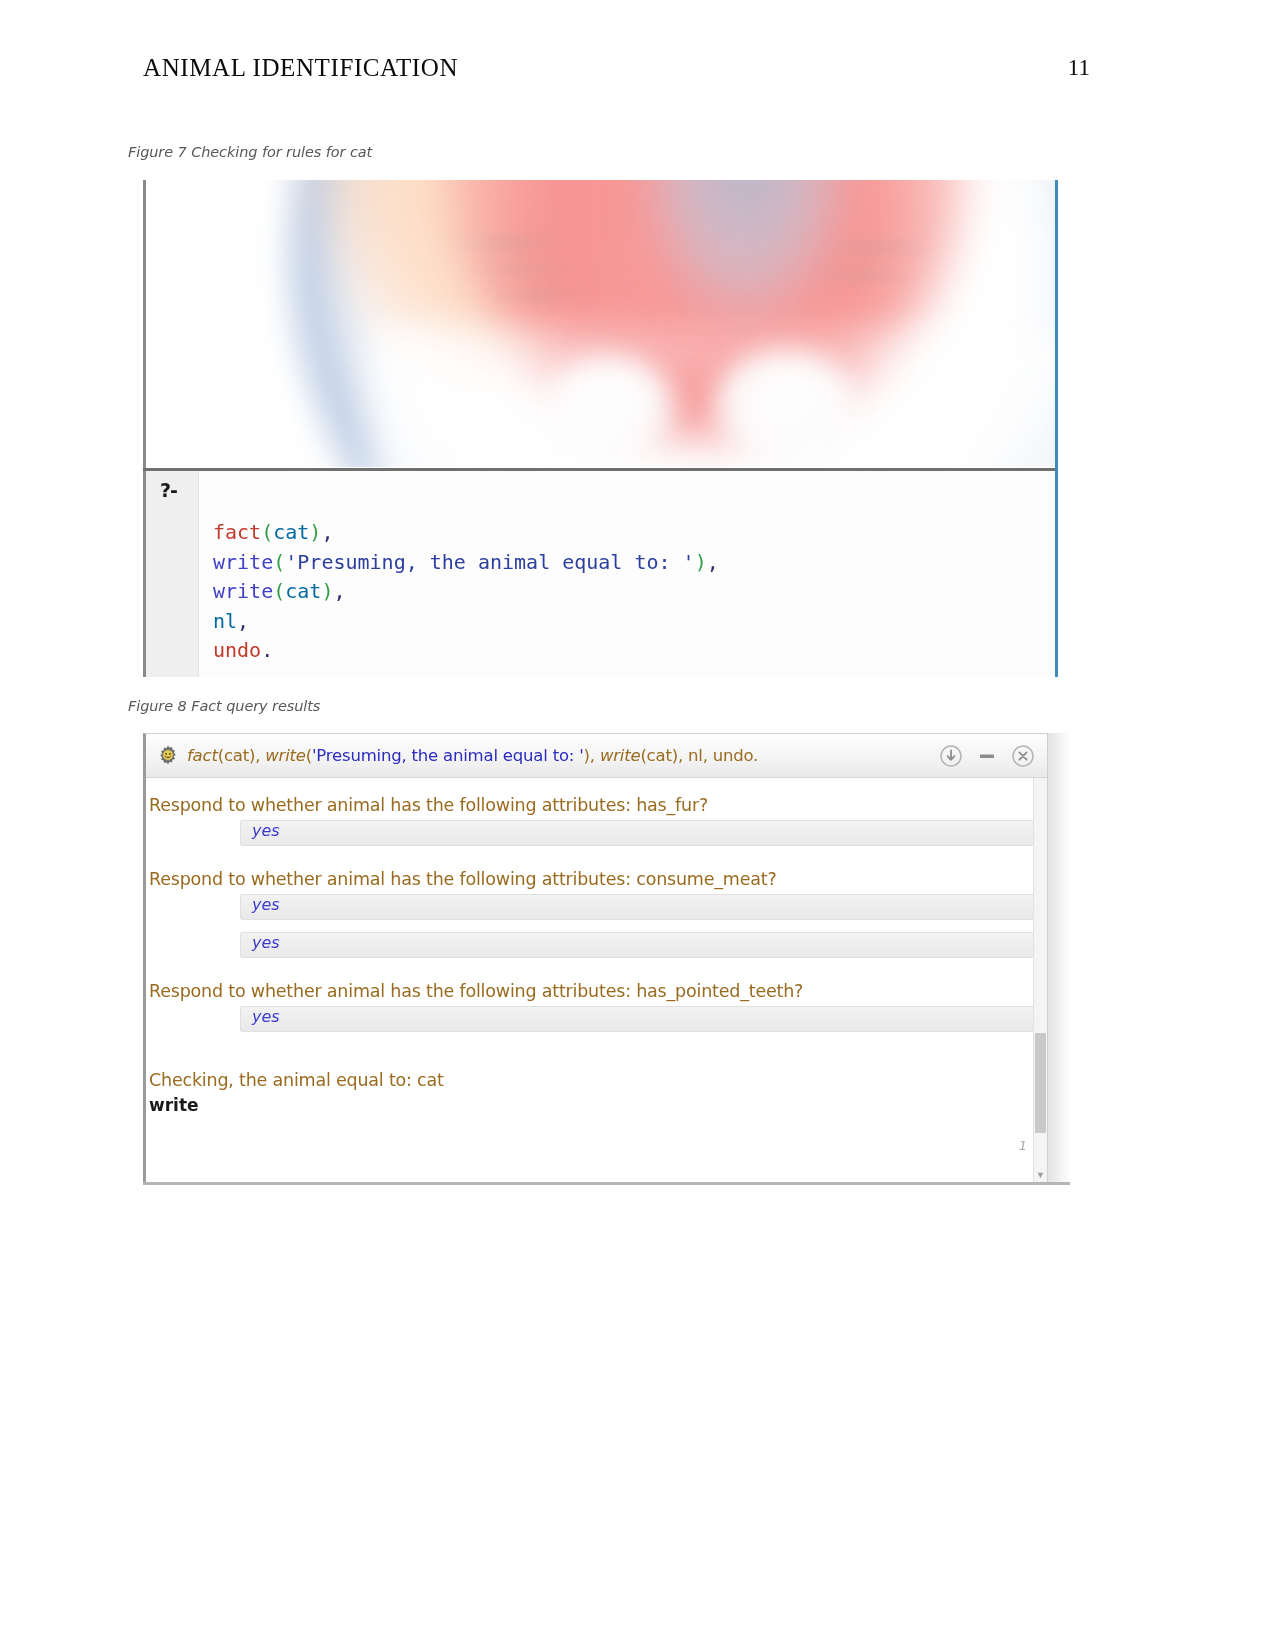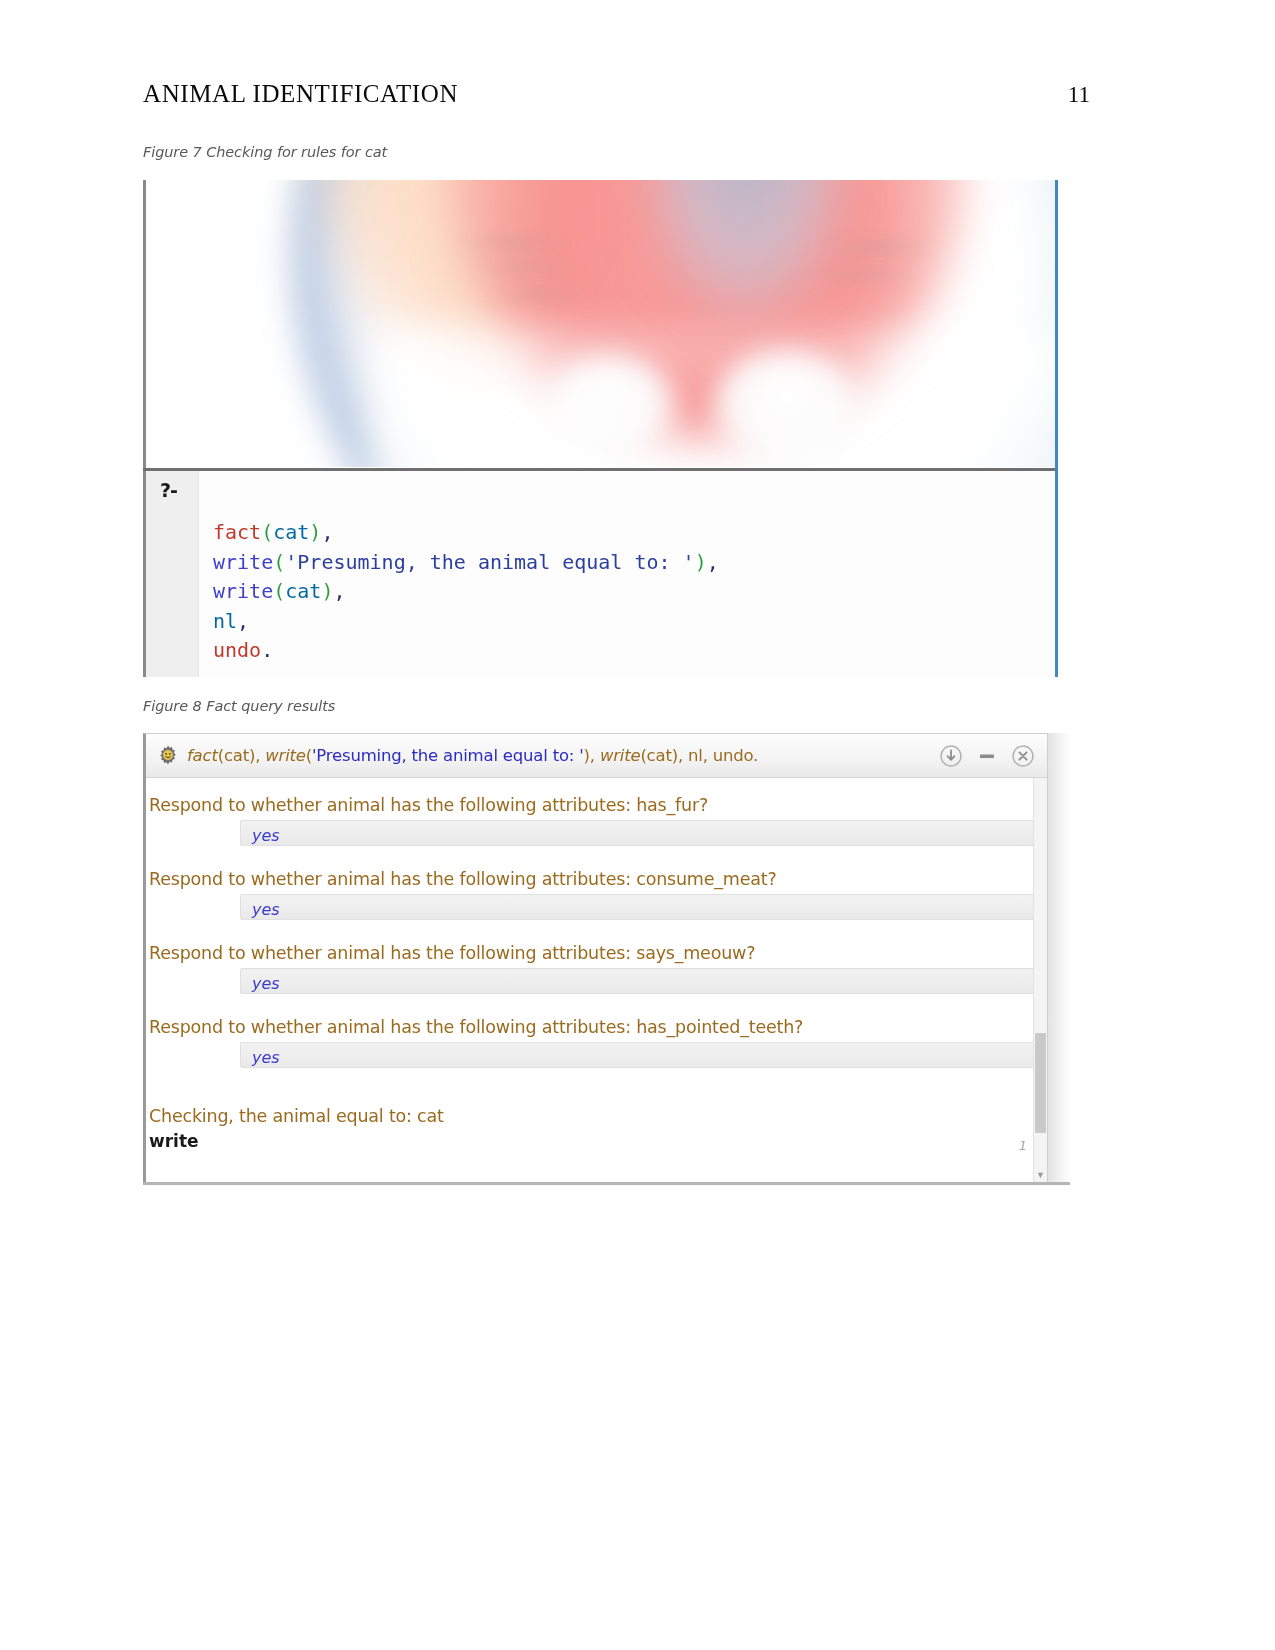--- a/index.html
+++ b/index.html
@@ -18,44 +18,44 @@
   .page {
     position: absolute;
     inset: 0;
     background: #ffffff;
   }
 
   
   .doc-header {
     position: absolute;
     left: 143px;
-    top: 80px;
+    top: 54px;
     width: 947px;
     display: flex;
-    align-items: flex-end;
+    align-items: center;
     justify-content: space-between;
   }
   .doc-header-title {
     font-family: "Liberation Serif", serif;
     font-size: 25px;
     letter-spacing: 0.6px;
     color: #0b0b0b;
     white-space: nowrap;
   }
   .doc-header-pageno {
     font-family: "Liberation Serif", serif;
     font-size: 23px;
     color: #0b0b0b;
     margin-left: 44px;
   }
 
   
   .fig-caption {
     position: absolute;
-    left: 143px;
+    left: 128px;
     font-family: "DejaVu Sans", sans-serif;
     font-style: italic;
     font-size: 14.5px;
     color: #585858;
     letter-spacing: -0.1px;
     white-space: nowrap;
   }
   #cap7 { top: 144px; }
   #cap8 { top: 698px; }
 
@@ -334,21 +334,21 @@
     white-space: nowrap;
   }
   .qa-answer {
     margin-left: 94px;
     margin-right: 2px;
     height: 26px;
     background: linear-gradient(to bottom, #f2f2f2 0%, #eeeeee 50%, #e9e9e9 100%);
     border: 1px solid #e0e0e0;
     border-radius: 2px;
     display: flex;
-    align-items: flex-end;
+    align-items: flex-start;
     padding-left: 11px;
     box-sizing: border-box;
   }
   .qa-answer-text {
     font-family: "DejaVu Sans", sans-serif;
     font-style: italic;
     font-size: 16px;
     color: #3a3ad0;
   }
   .conclusion {
@@ -518,21 +518,20 @@
         </div>
 
         <div class="qa-block">
           <div class="qa-question">Respond to whether animal has the following attributes: consume_meat?</div>
           <div class="qa-answer">
             <span class="qa-answer-text">yes</span>
           </div>
         </div>
 
         <div class="qa-block">
-          <div class="qa-question">Respond to whether animal has the following attributes: says_meouw?</div>
           <div class="qa-answer">
             <span class="qa-answer-text">yes</span>
           </div>
         </div>
 
         <div class="qa-block">
           <div class="qa-question">Respond to whether animal has the following attributes: has_pointed_teeth?</div>
           <div class="qa-answer">
             <span class="qa-answer-text">yes</span>
           </div>

